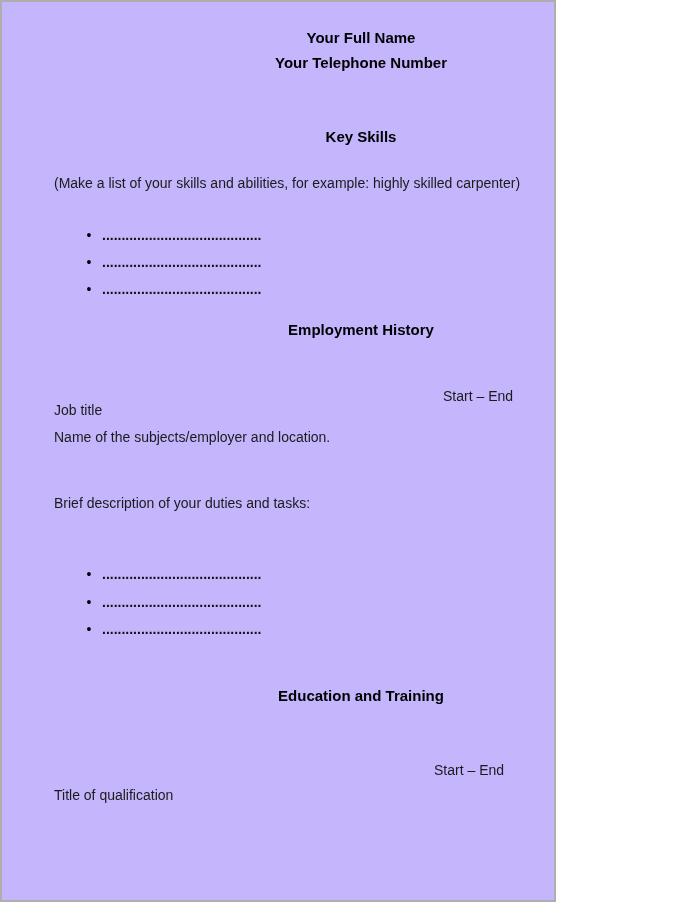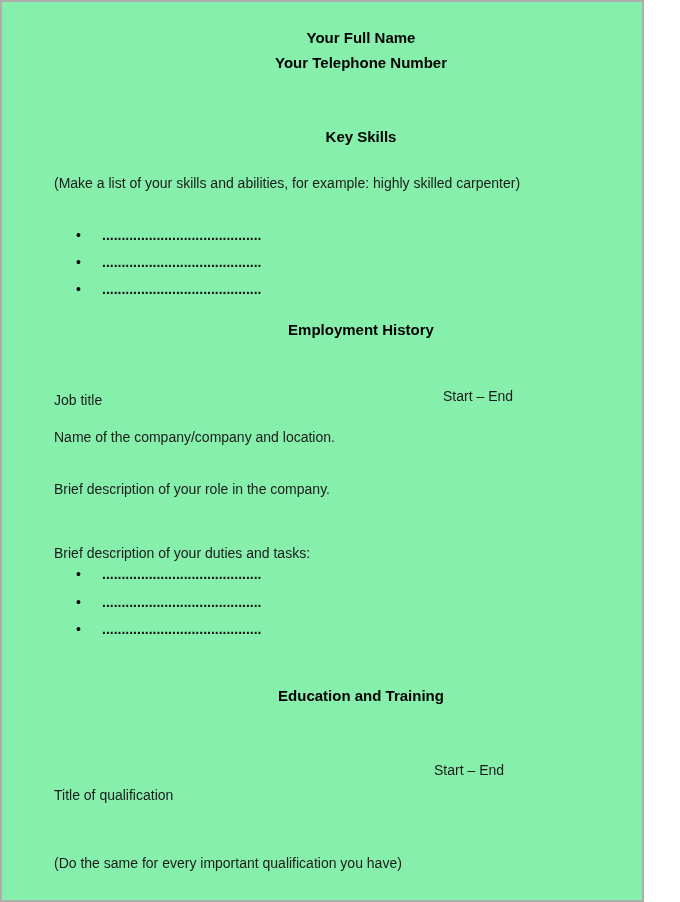--- a/index.html
+++ b/index.html
@@ -2,32 +2,32 @@
 <html><head>
 <meta charset="utf-8">
 <style>
   html, body {
     margin: 0;
     padding: 0;
     background: #ffffff;
   }
   .page {
     position: relative;
-    width: 644px;
+    width: 556px;
     height: 902px;
     box-sizing: border-box;
-    background: #86efac;
+    background: #c4b5fd;
     border: 2px solid #aeaeae;
     font-family: "Liberation Sans", "DejaVu Sans", sans-serif;
     font-size: 14px;
     color: #1b1b1b;
     line-height: 1.15;
     overflow: hidden;
   }
-  .abs { position: absolute; }
+  .abs { position: absolute; text-align: center; }
   .heading {
     left: 38px;
     width: 642px;
     text-align: center;
     font-weight: 700;
     font-size: 15px;
     color: #000000;
     white-space: nowrap;
   }
   .body-line {
@@ -73,40 +73,38 @@
     <span class="bullet-glyph">•</span>
     <span class="dot-leader">.........................................</span>
   </div>
   <div class="abs bullet-row" style="top:279px">
     <span class="bullet-glyph">•</span>
     <span class="dot-leader">.........................................</span>
   </div>
 
   <div class="abs heading" style="top:319px">Employment History</div>
 
-  <div class="abs body-line" style="top:390px">Job title</div>
+  <div class="abs body-line" style="top:400px">Job title</div>
   <div class="abs right-col" style="top:386px; left:441px">Start – End</div>
 
-  <div class="abs body-line" style="top:427px">Name of the company/company and location.</div>
-  <div class="abs body-line" style="top:479px">Brief description of your role in the company.</div>
-  <div class="abs body-line" style="top:543px">Brief description of your duties and tasks:</div>
+  <div class="abs body-line" style="top:427px">Name of the subjects/employer and location.</div>
+  <div class="abs body-line" style="top:493px">Brief description of your duties and tasks:</div>
 
   <div class="abs bullet-row" style="top:564px">
     <span class="bullet-glyph">•</span>
     <span class="dot-leader">.........................................</span>
   </div>
   <div class="abs bullet-row" style="top:592px">
     <span class="bullet-glyph">•</span>
     <span class="dot-leader">.........................................</span>
   </div>
   <div class="abs bullet-row" style="top:619px">
     <span class="bullet-glyph">•</span>
     <span class="dot-leader">.........................................</span>
   </div>
 
   <div class="abs heading" style="top:685px">Education and Training</div>
 
   <div class="abs right-col" style="top:760px; left:432px">Start – End</div>
 
   <div class="abs body-line" style="top:785px">Title of qualification</div>
-  <div class="abs body-line" style="top:853px">(Do the same for every important qualification you have)</div>
 
 </div>
 
 </body></html>

